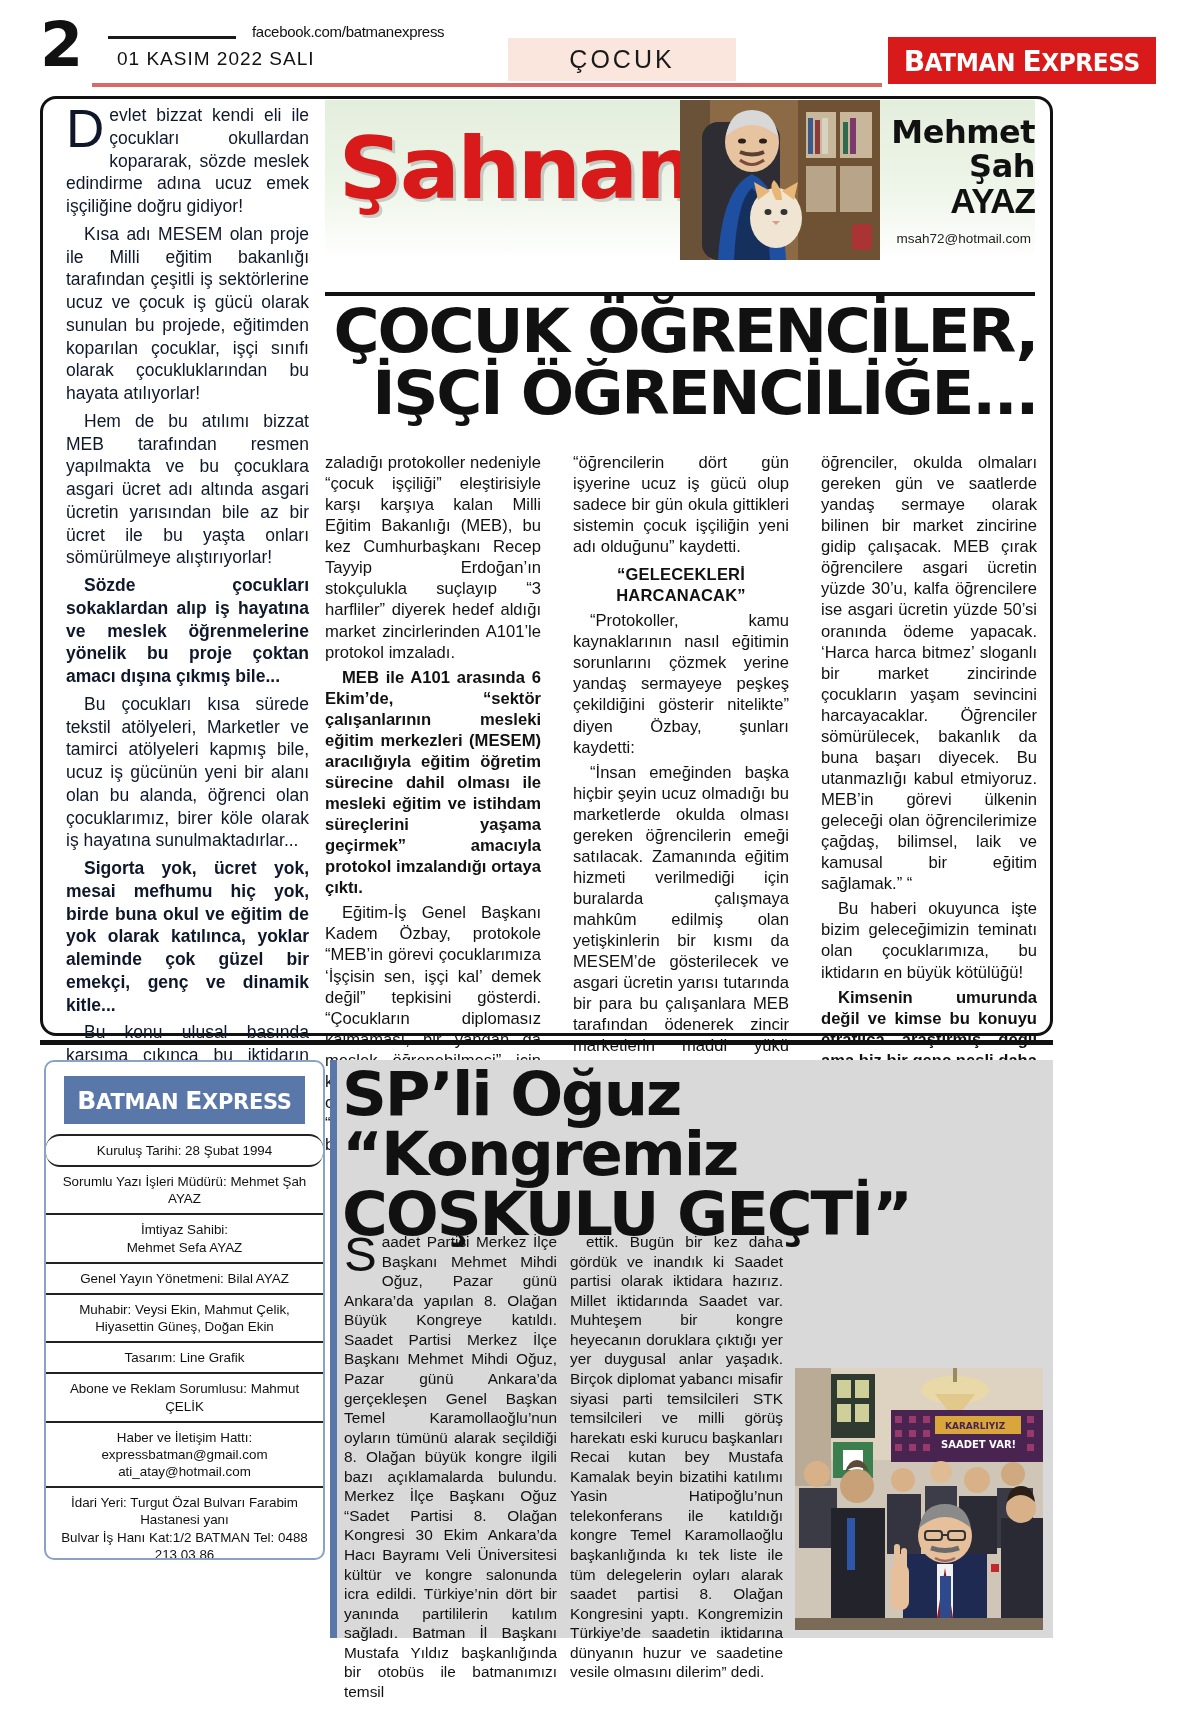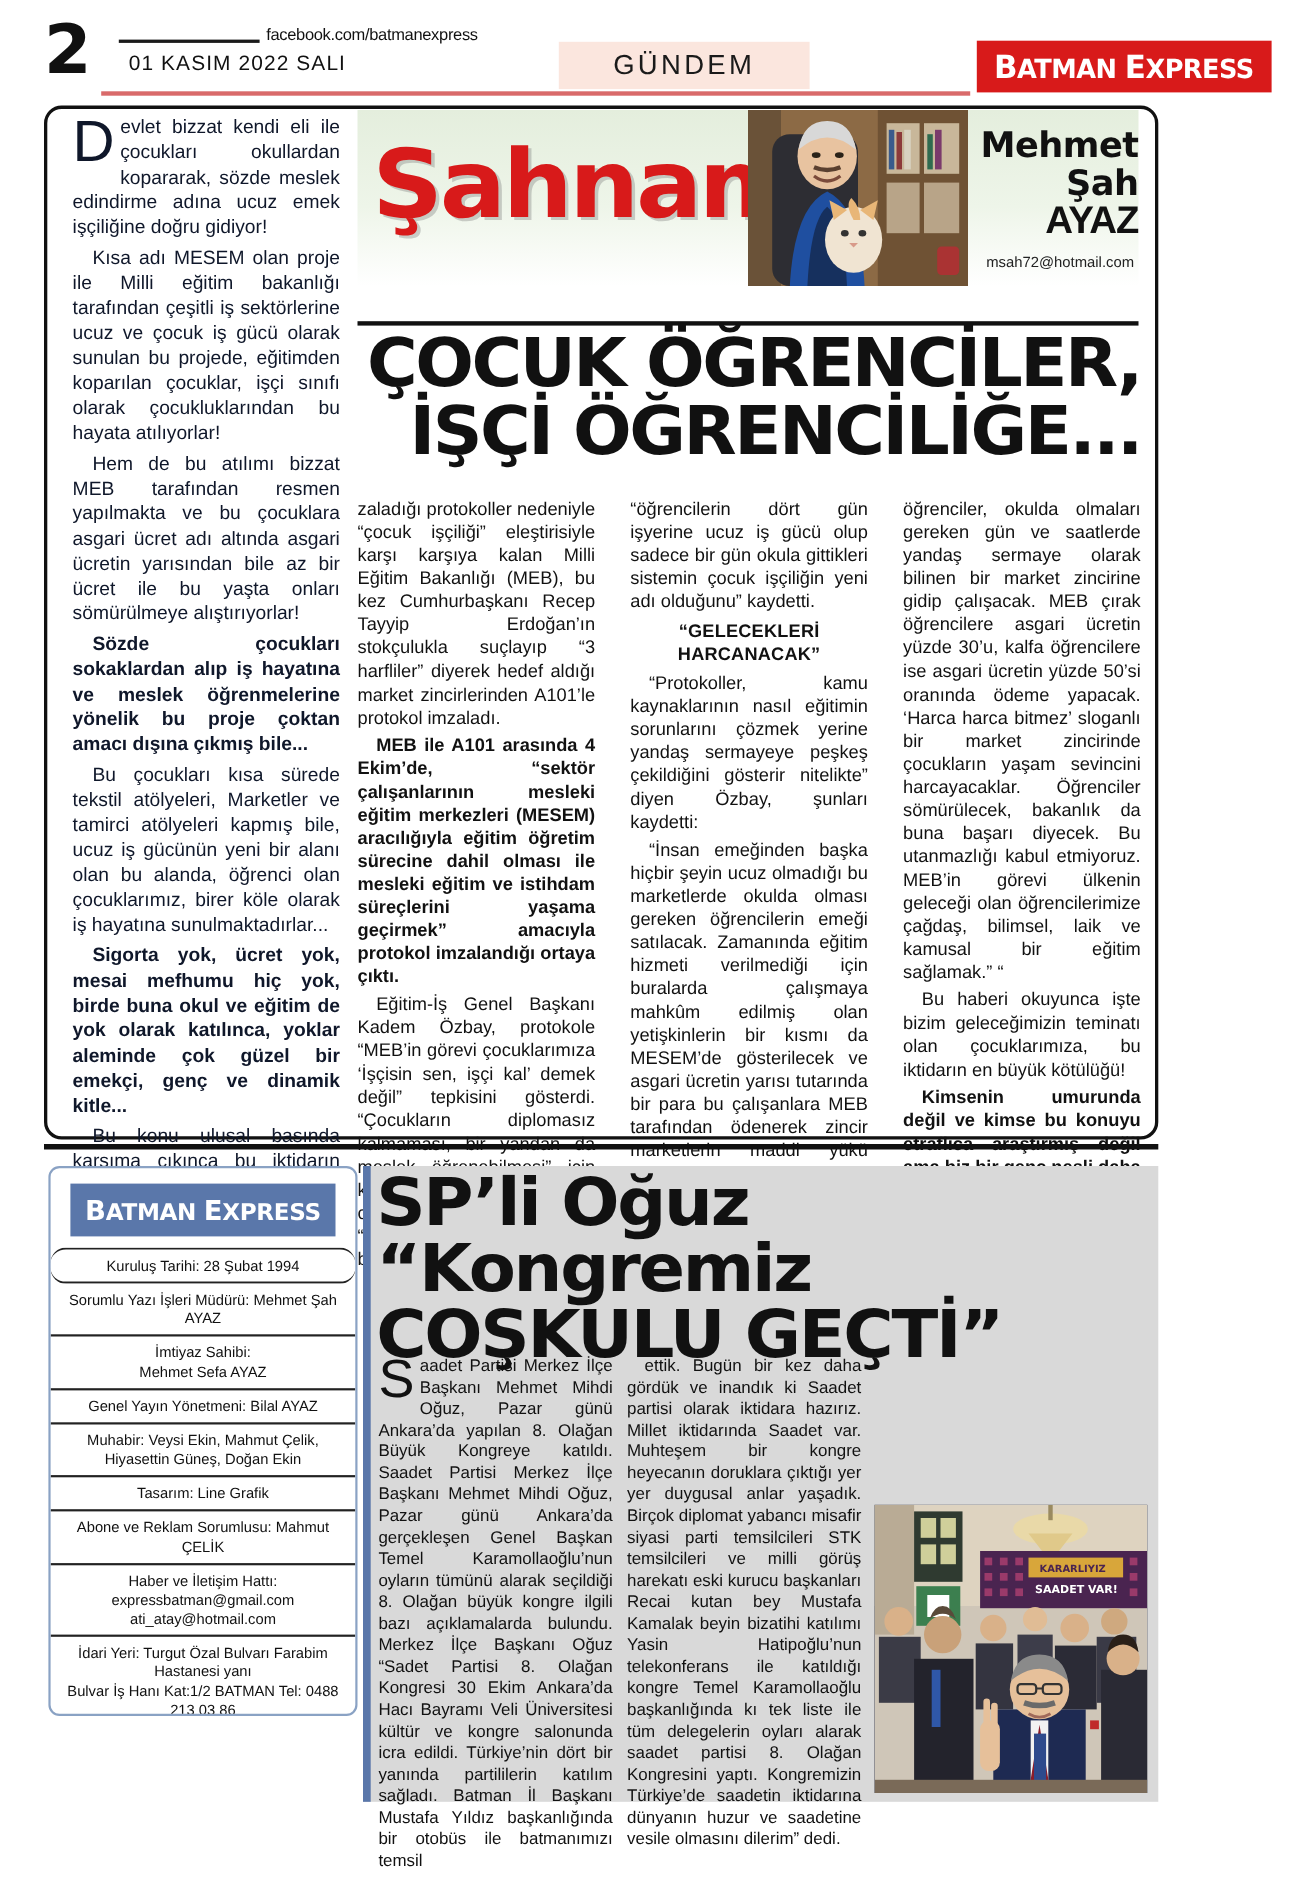--- a/index.html
+++ b/index.html
@@ -15,21 +15,21 @@
   
   .masthead { position: absolute; left: 0; top: 0; width: 1195px; height: 88px; }
   .page-number {
     position: absolute; left: 40px; top: 14px;
     font-size: 62px; font-weight: 700; line-height: 1;
     font-family: "DejaVu Sans", sans-serif;
     letter-spacing: -2px;
   }
   .fb-rule { position: absolute; left: 108px; top: 36px; width: 128px; height: 3px; background: #1a1a1a; }
   .fb-url {
-    position: absolute; left: 242px; top: 23px;
+    position: absolute; left: 252px; top: 23px;
     font-size: 15px; letter-spacing: -0.3px; color: #111;
   }
   .issue-date {
     position: absolute; left: 117px; top: 48px;
     font-size: 19px; font-weight: 500; letter-spacing: 1px;
   }
   .section-tab {
     position: absolute; left: 508px; top: 38px; width: 228px; height: 43px;
     background: #fbe6de; display: flex; align-items: center; justify-content: center;
   }
@@ -178,21 +178,21 @@
 <body>
 
 <div class="page">
 
   <div class="masthead">
     <div class="page-number">2</div>
     <div class="fb-rule"></div>
     <div class="fb-url">facebook.com/batmanexpress</div>
     <div class="issue-date">01 KASIM 2022 SALI</div>
     <div class="section-tab">
-      <span>GÜNDEM</span>
+      <span>ÇOCUK</span>
     </div>
     <div class="head-rule"></div>
     <div class="brand-flag">
       <span><span>B</span><span class="sm">ATMAN </span><span>E</span><span class="sm">XPRESS</span></span>
     </div>
   </div>
 
   <div class="top-article"></div>
 
   <div class="op-col" id="opinion-col">
@@ -251,21 +251,21 @@
 
   <div class="hl-rule"></div>
   <div class="big-headline">
     <span class="l1">ÇOCUK ÖĞRENCİLER,</span>
     <span class="l2">İŞÇİ ÖĞRENCİLİĞE...</span>
   </div>
 
   <div class="news-cols">
     <div class="ncol" id="ncol1">
         <p class="nofirst">zaladığı protokoller nedeniyle “çocuk işçiliği” eleştirisiyle karşı karşıya kalan Milli Eğitim Bakanlığı (MEB), bu kez Cumhurbaşkanı Recep Tayyip Erdoğan’ın stokçulukla suçlayıp “3 harfliler” diyerek hedef aldığı market zincirlerinden A101’le protokol imzaladı.</p>
-        <p class="b">MEB ile A101 arasında 4 Ekim’de, “sektör çalışanlarının mesleki eğitim merkezleri (MESEM) aracılığıyla eğitim öğretim sürecine dahil olması ile mesleki eğitim ve istihdam süreçlerini yaşama geçirmek” amacıyla protokol imzalandığı ortaya çıktı.</p>
+        <p class="b">MEB ile A101 arasında 6 Ekim’de, “sektör çalışanlarının mesleki eğitim merkezleri (MESEM) aracılığıyla eğitim öğretim sürecine dahil olması ile mesleki eğitim ve istihdam süreçlerini yaşama geçirmek” amacıyla protokol imzalandığı ortaya çıktı.</p>
         <p>Eğitim-İş Genel Başkanı Kadem Özbay, protokole “MEB’in görevi çocuklarımıza ‘İşçisin sen, işçi kal’ demek değil” tepkisini gösterdi. “Çocukların diplomasız kalmaması, bir yandan da meslek öğrenebilmesi” için kurulan MESEM’in, cumhurbaşkanının talimatıyla “amacından saptırıldığını” belirten Özbay,</p>
       </div>
     <div class="ncol" id="ncol2">
         <p class="nofirst">“öğrencilerin dört gün işyerine ucuz iş gücü olup sadece bir gün okula gittikleri sistemin çocuk işçiliğin yeni adı olduğunu” kaydetti.</p>
         <p class="subhead">“GELECEKLERİ</p>
         <p class="subhead" style="margin-top: -4px;">HARCANACAK”</p>
         <p>“Protokoller, kamu kaynaklarının nasıl eğitimin sorunlarını çözmek yerine yandaş sermayeye peşkeş çekildiğini gösterir nitelikte” diyen Özbay, şunları kaydetti:</p>
         <p>“İnsan emeğinden başka hiçbir şeyin ucuz olmadığı bu marketlerde okulda olması gereken öğrencilerin emeği satılacak. Zamanında eğitim hizmeti verilmediği için buralarda çalışmaya mahkûm edilmiş olan yetişkinlerin bir kısmı da MESEM’de gösterilecek ve asgari ücretin yarısı tutarında bir para bu çalışanlara MEB tarafından ödenerek zincir marketlerin maddi yükü kamu kaynaklarıyla azaltılmış olacak.”</p>
         <p>Özbay, protokolün işleyişini şöyle anlattı: “MESEM’e kayıtlı</p>
       </div>

